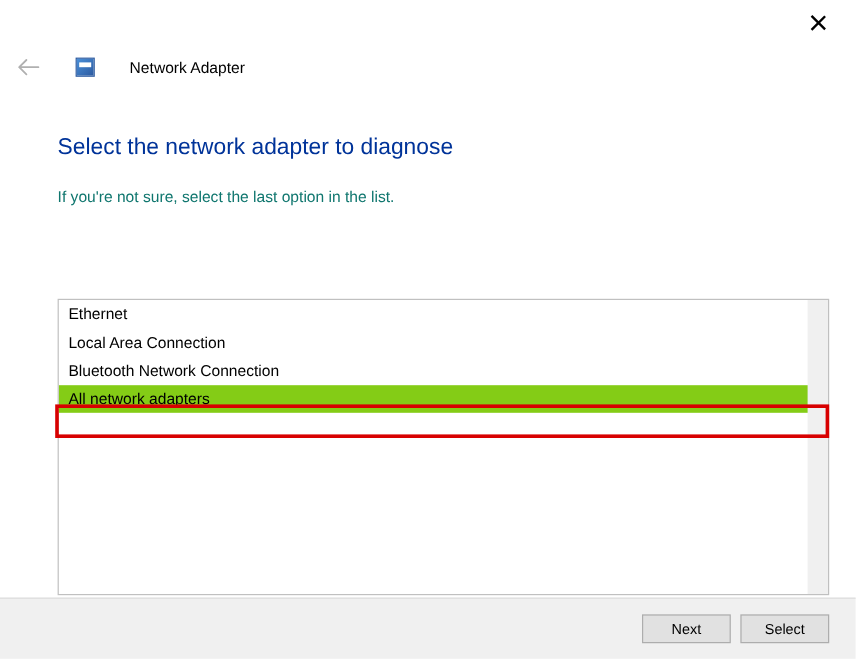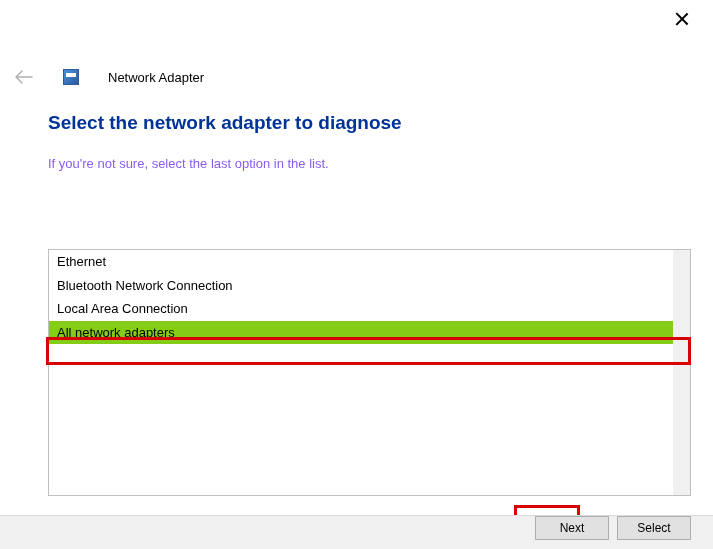--- a/index.html
+++ b/index.html
@@ -32,21 +32,20 @@
     }
     .close-btn::before { transform: rotate(45deg); }
     .close-btn::after { transform: rotate(-45deg); }
     .header {
       position: absolute;
       top: 48px;
       left: 14px;
       display: flex;
       align-items: center;
       gap: 29px;
-      margin-top: 21px;
     }
     .back-arrow {
       width: 20px;
       height: 16px;
       cursor: pointer;
       position: relative;
     }
     .back-arrow svg { display: block; }
     .app-icon {
       width: 16px;
@@ -67,26 +66,26 @@
     }
     .content {
       position: absolute;
       top: 112px;
       left: 48px;
       right: 22px;
     }
     .heading {
       font-size: 19px;
       color: #003399;
-      font-weight: 700;
+      font-weight: 400;
       margin-bottom: 22px;
     }
     .instruction {
       font-size: 13px;
-      color: #8b5cf6;
+      color: #0f766e;
       margin-bottom: 78px;
     }
     .listbox {
       border: 1px solid #c0c0c0;
       height: 247px;
       background: #fff;
       position: relative;
       overflow: hidden;
     }
     .listbox-inner { position: relative; }
@@ -122,26 +121,26 @@
       left: 514px;
       top: 505px;
       width: 66px;
       height: 30px;
     }
     .footer {
       position: absolute;
       bottom: 0;
       left: 0;
       right: 0;
-      height: 34px;
+      height: 51px;
       background: #f0f0f0;
       border-top: 1px solid #dcdcdc;
       display: flex;
       justify-content: flex-end;
-      align-items: flex-start;
+      align-items: center;
       padding-right: 22px;
       gap: 8px;
     }
     .btn {
       min-width: 74px;
       height: 24px;
       border: 1px solid #adadad;
       background: #e1e1e1;
       font-size: 12px;
       font-family: inherit;
@@ -163,22 +162,22 @@
   <div class="app-icon"></div>
   <div class="app-title">Network Adapter</div>
 </div>
 
 <div class="content">
   <h1 class="heading">Select the network adapter to diagnose</h1>
   <p class="instruction">If you're not sure, select the last option in the list.</p>
   <div class="listbox">
     <div class="listbox-inner" id="adapter-list">
         <div class="list-item">Ethernet</div>
+        <div class="list-item">Local Area Connection</div>
         <div class="list-item">Bluetooth Network Connection</div>
-        <div class="list-item">Local Area Connection</div>
         <div class="list-item selected">All network adapters</div>
       </div>
     <div class="scrollbar-stub"></div>
   </div>
 </div>
 
 <div class="highlight-box highlight-list"></div>
 <div class="highlight-box highlight-next"></div>
 
 <div class="footer">

